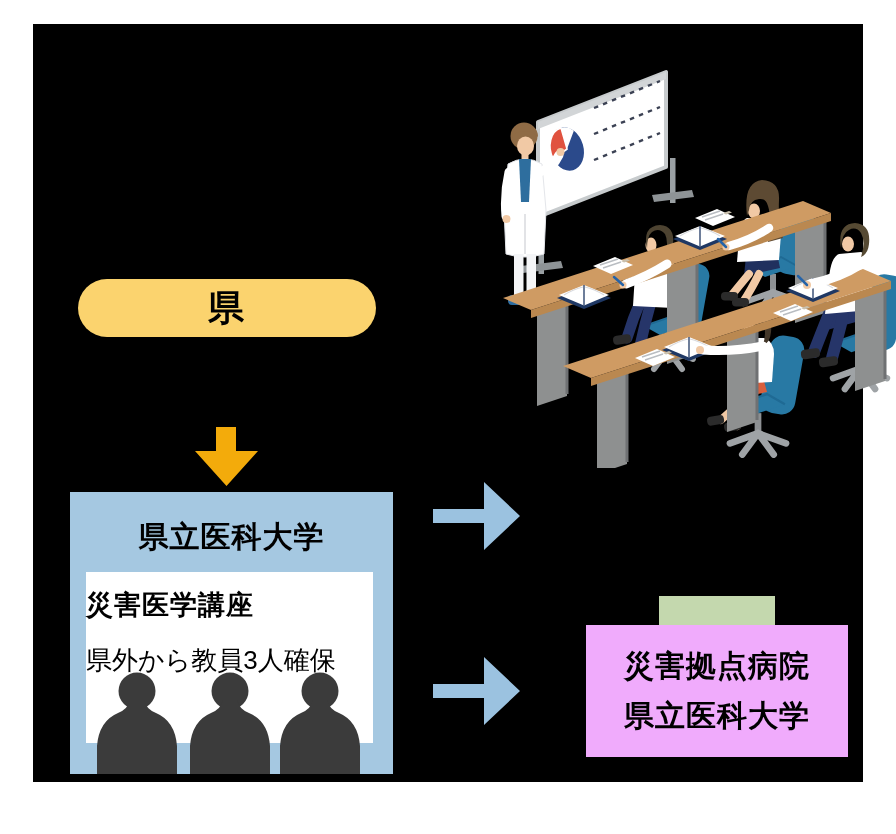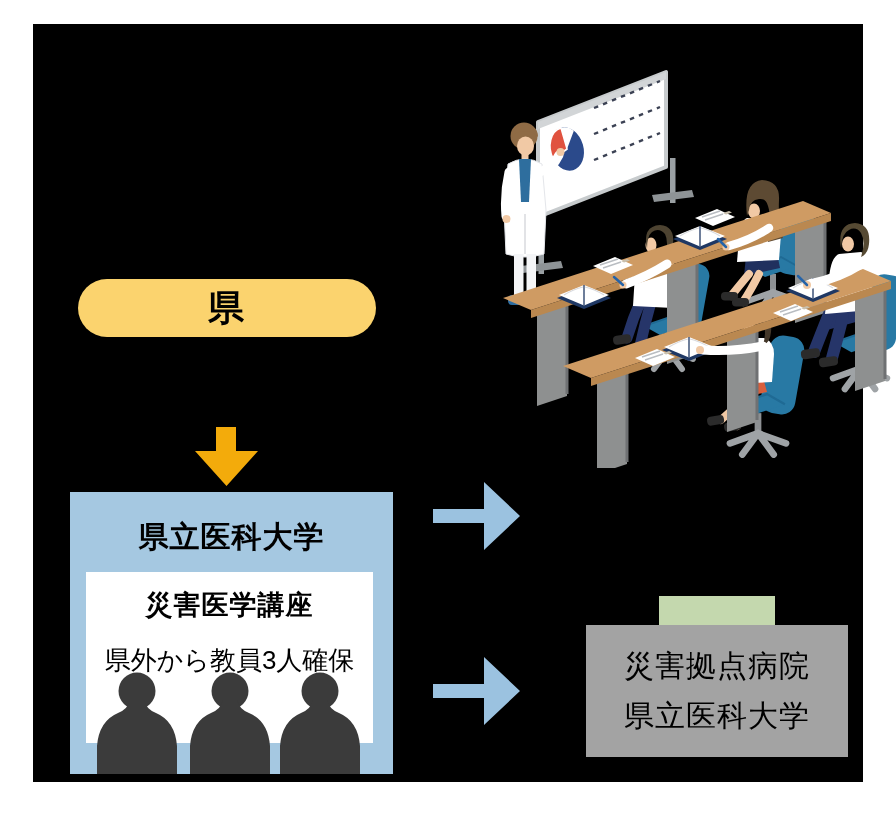--- a/index.html
+++ b/index.html
@@ -20,31 +20,31 @@
   .right-arrow-1{left:400px;top:458px;width:87px;height:68px;}
   .right-arrow-2{left:400px;top:633px;width:87px;height:68px;}
   
   .univ{left:37px;top:468px;width:323px;height:282px;background:#a5c8e1;}
   .univ-title{
     position:absolute;left:0;top:25px;width:100%;text-align:center;
     font-size:30px;font-weight:800;color:#000;letter-spacing:1px;
   }
   .card{
     position:absolute;left:16px;top:80px;width:287px;height:171px;background:#ffffff;
-    text-align:center;color:#000;
+    color:#000;
   }
   .card-heading{margin-top:15px;font-size:27px;font-weight:800;letter-spacing:1px;}
   .card-sub{margin-top:20px;font-size:26px;font-weight:400;}
   .sil-svg{position:absolute;left:0;top:174px;width:323px;height:108px;}
   
   .hosp-tab{left:626px;top:572px;width:116px;height:30px;background:#c4d8ae;}
   .hosp{
-    left:553px;top:601px;width:262px;height:132px;background:#a3a3a3;
+    left:553px;top:601px;width:262px;height:132px;background:#f0abfc;
     display:flex;flex-direction:column;justify-content:center;align-items:center;
-    color:#000;font-size:30px;font-weight:400;line-height:50px;letter-spacing:1px;
+    color:#000;font-size:30px;font-weight:700;line-height:50px;letter-spacing:1px;
   }
   
   .classroom{left:430px;top:24px;width:436px;height:420px;}
 </style>
 </head>
 <body>
 
 <div class="page">
   <div class="canvas">
 

